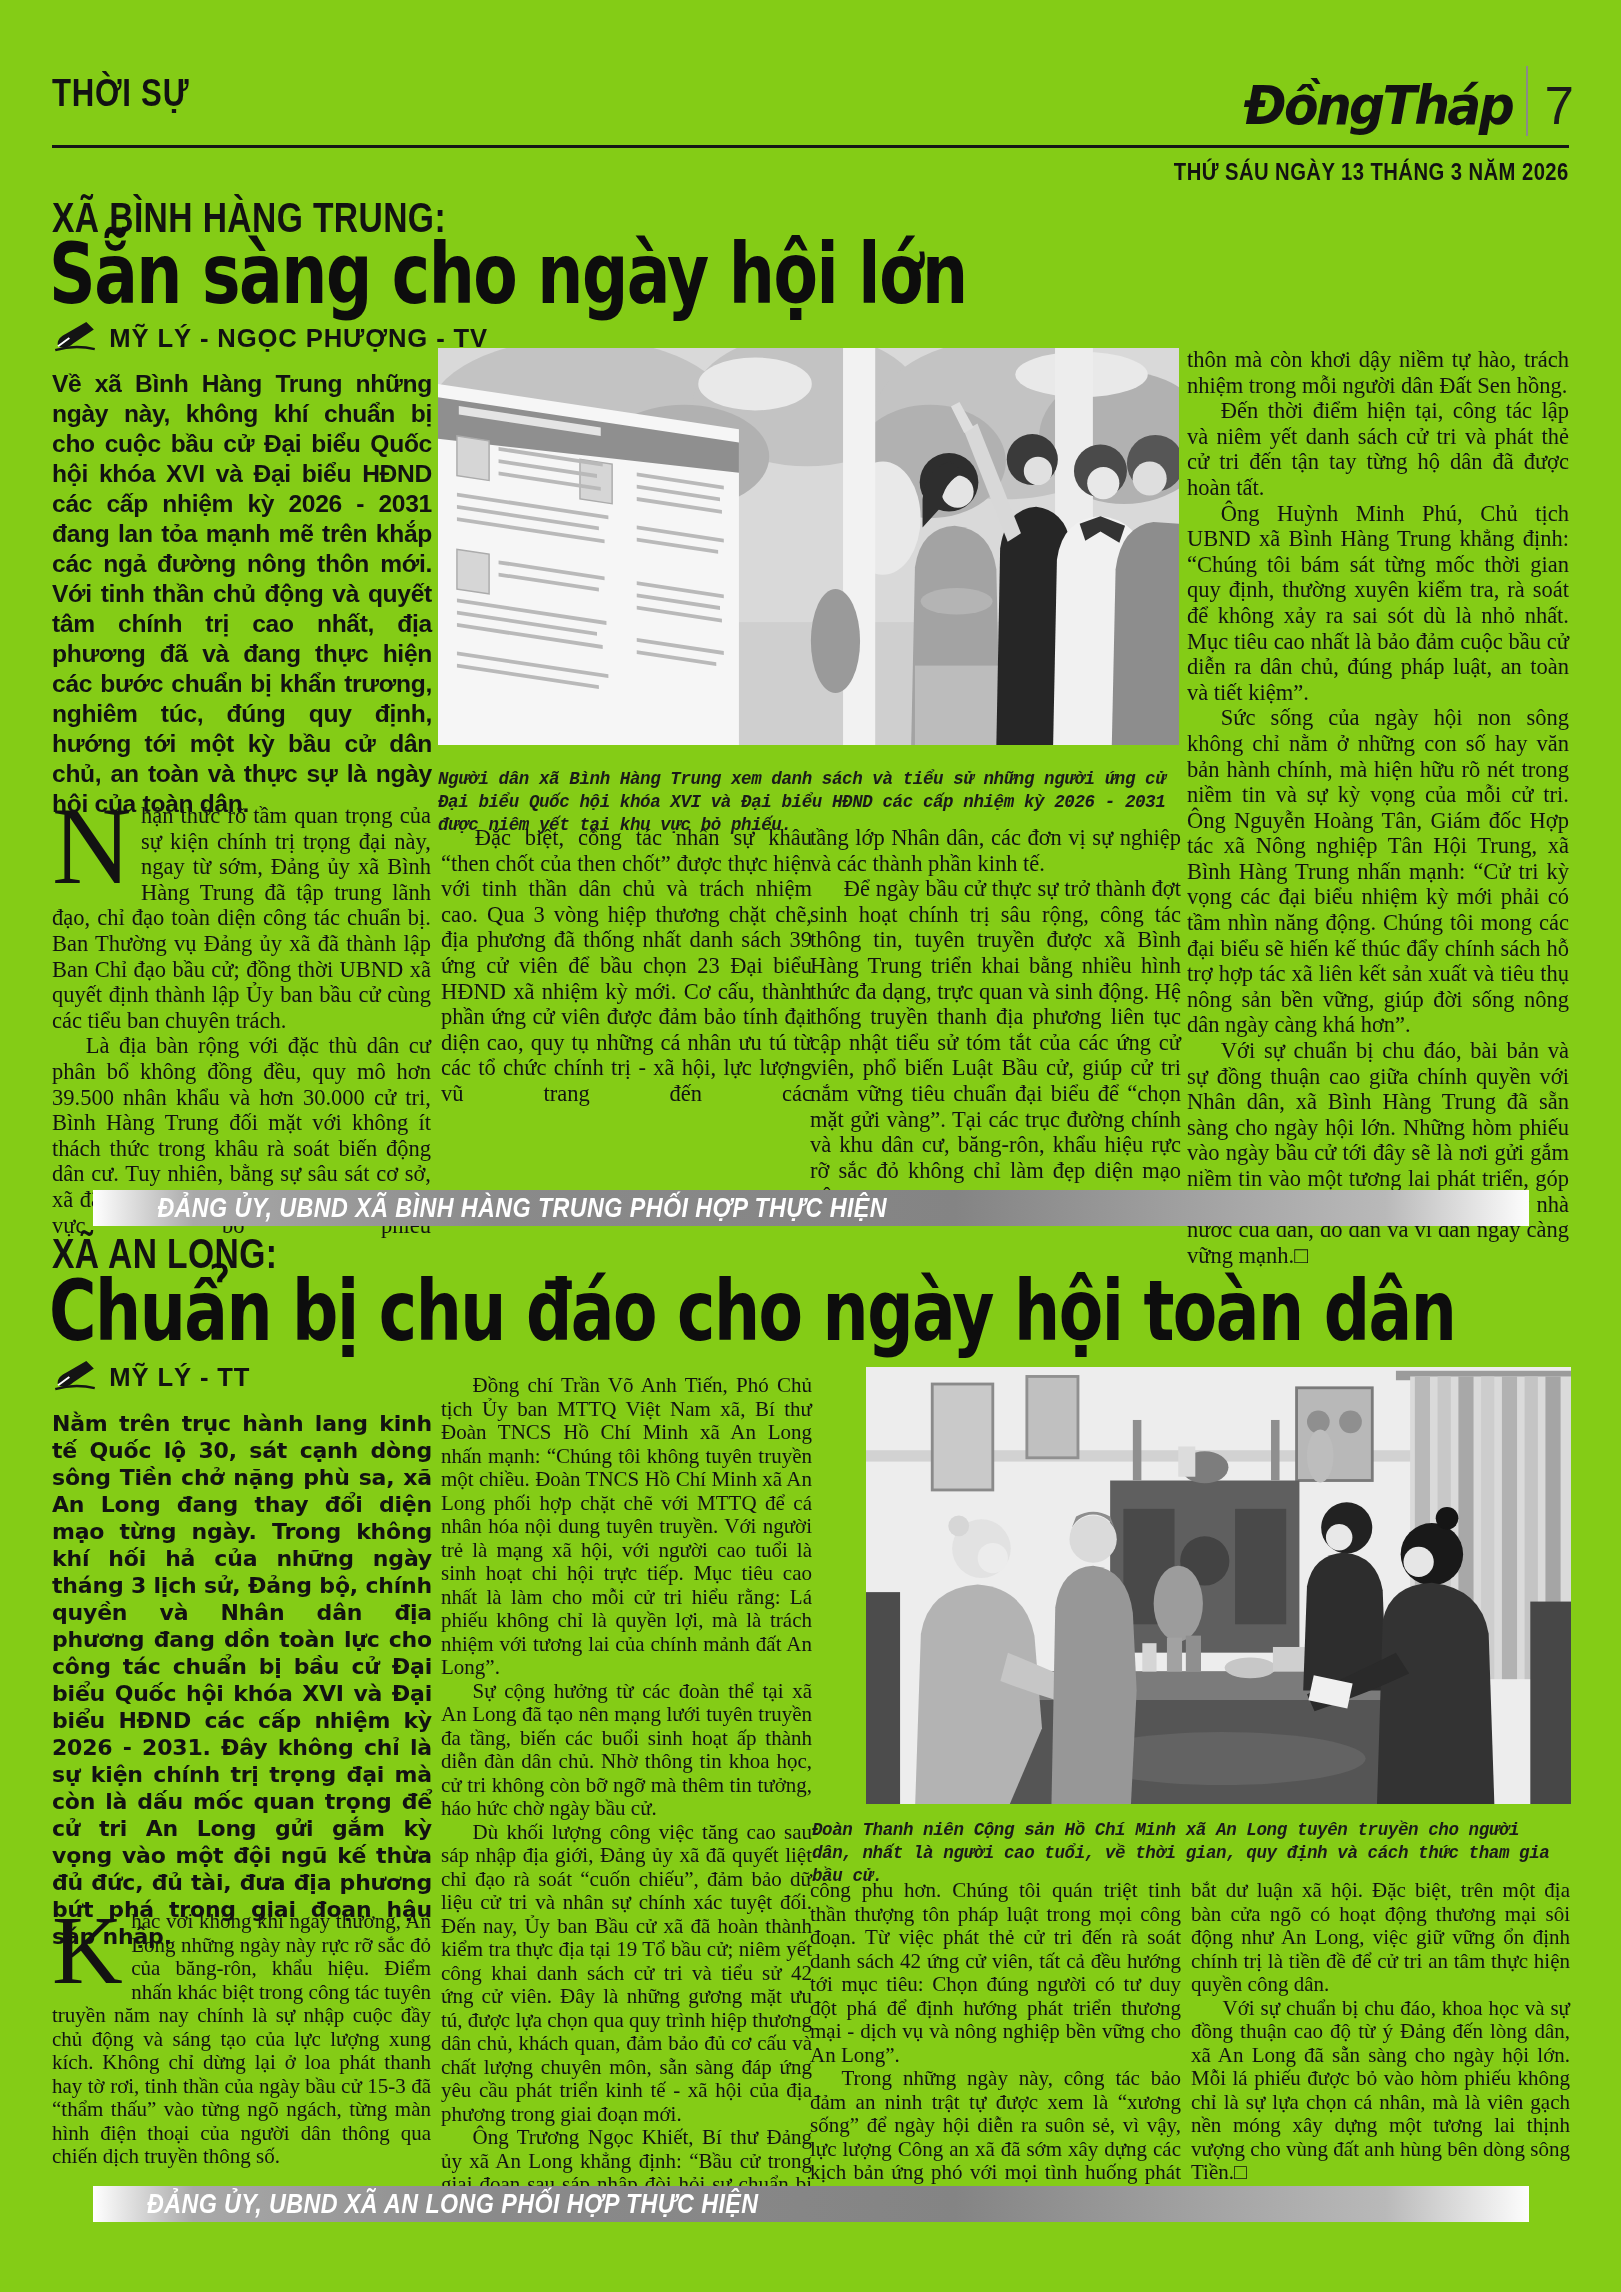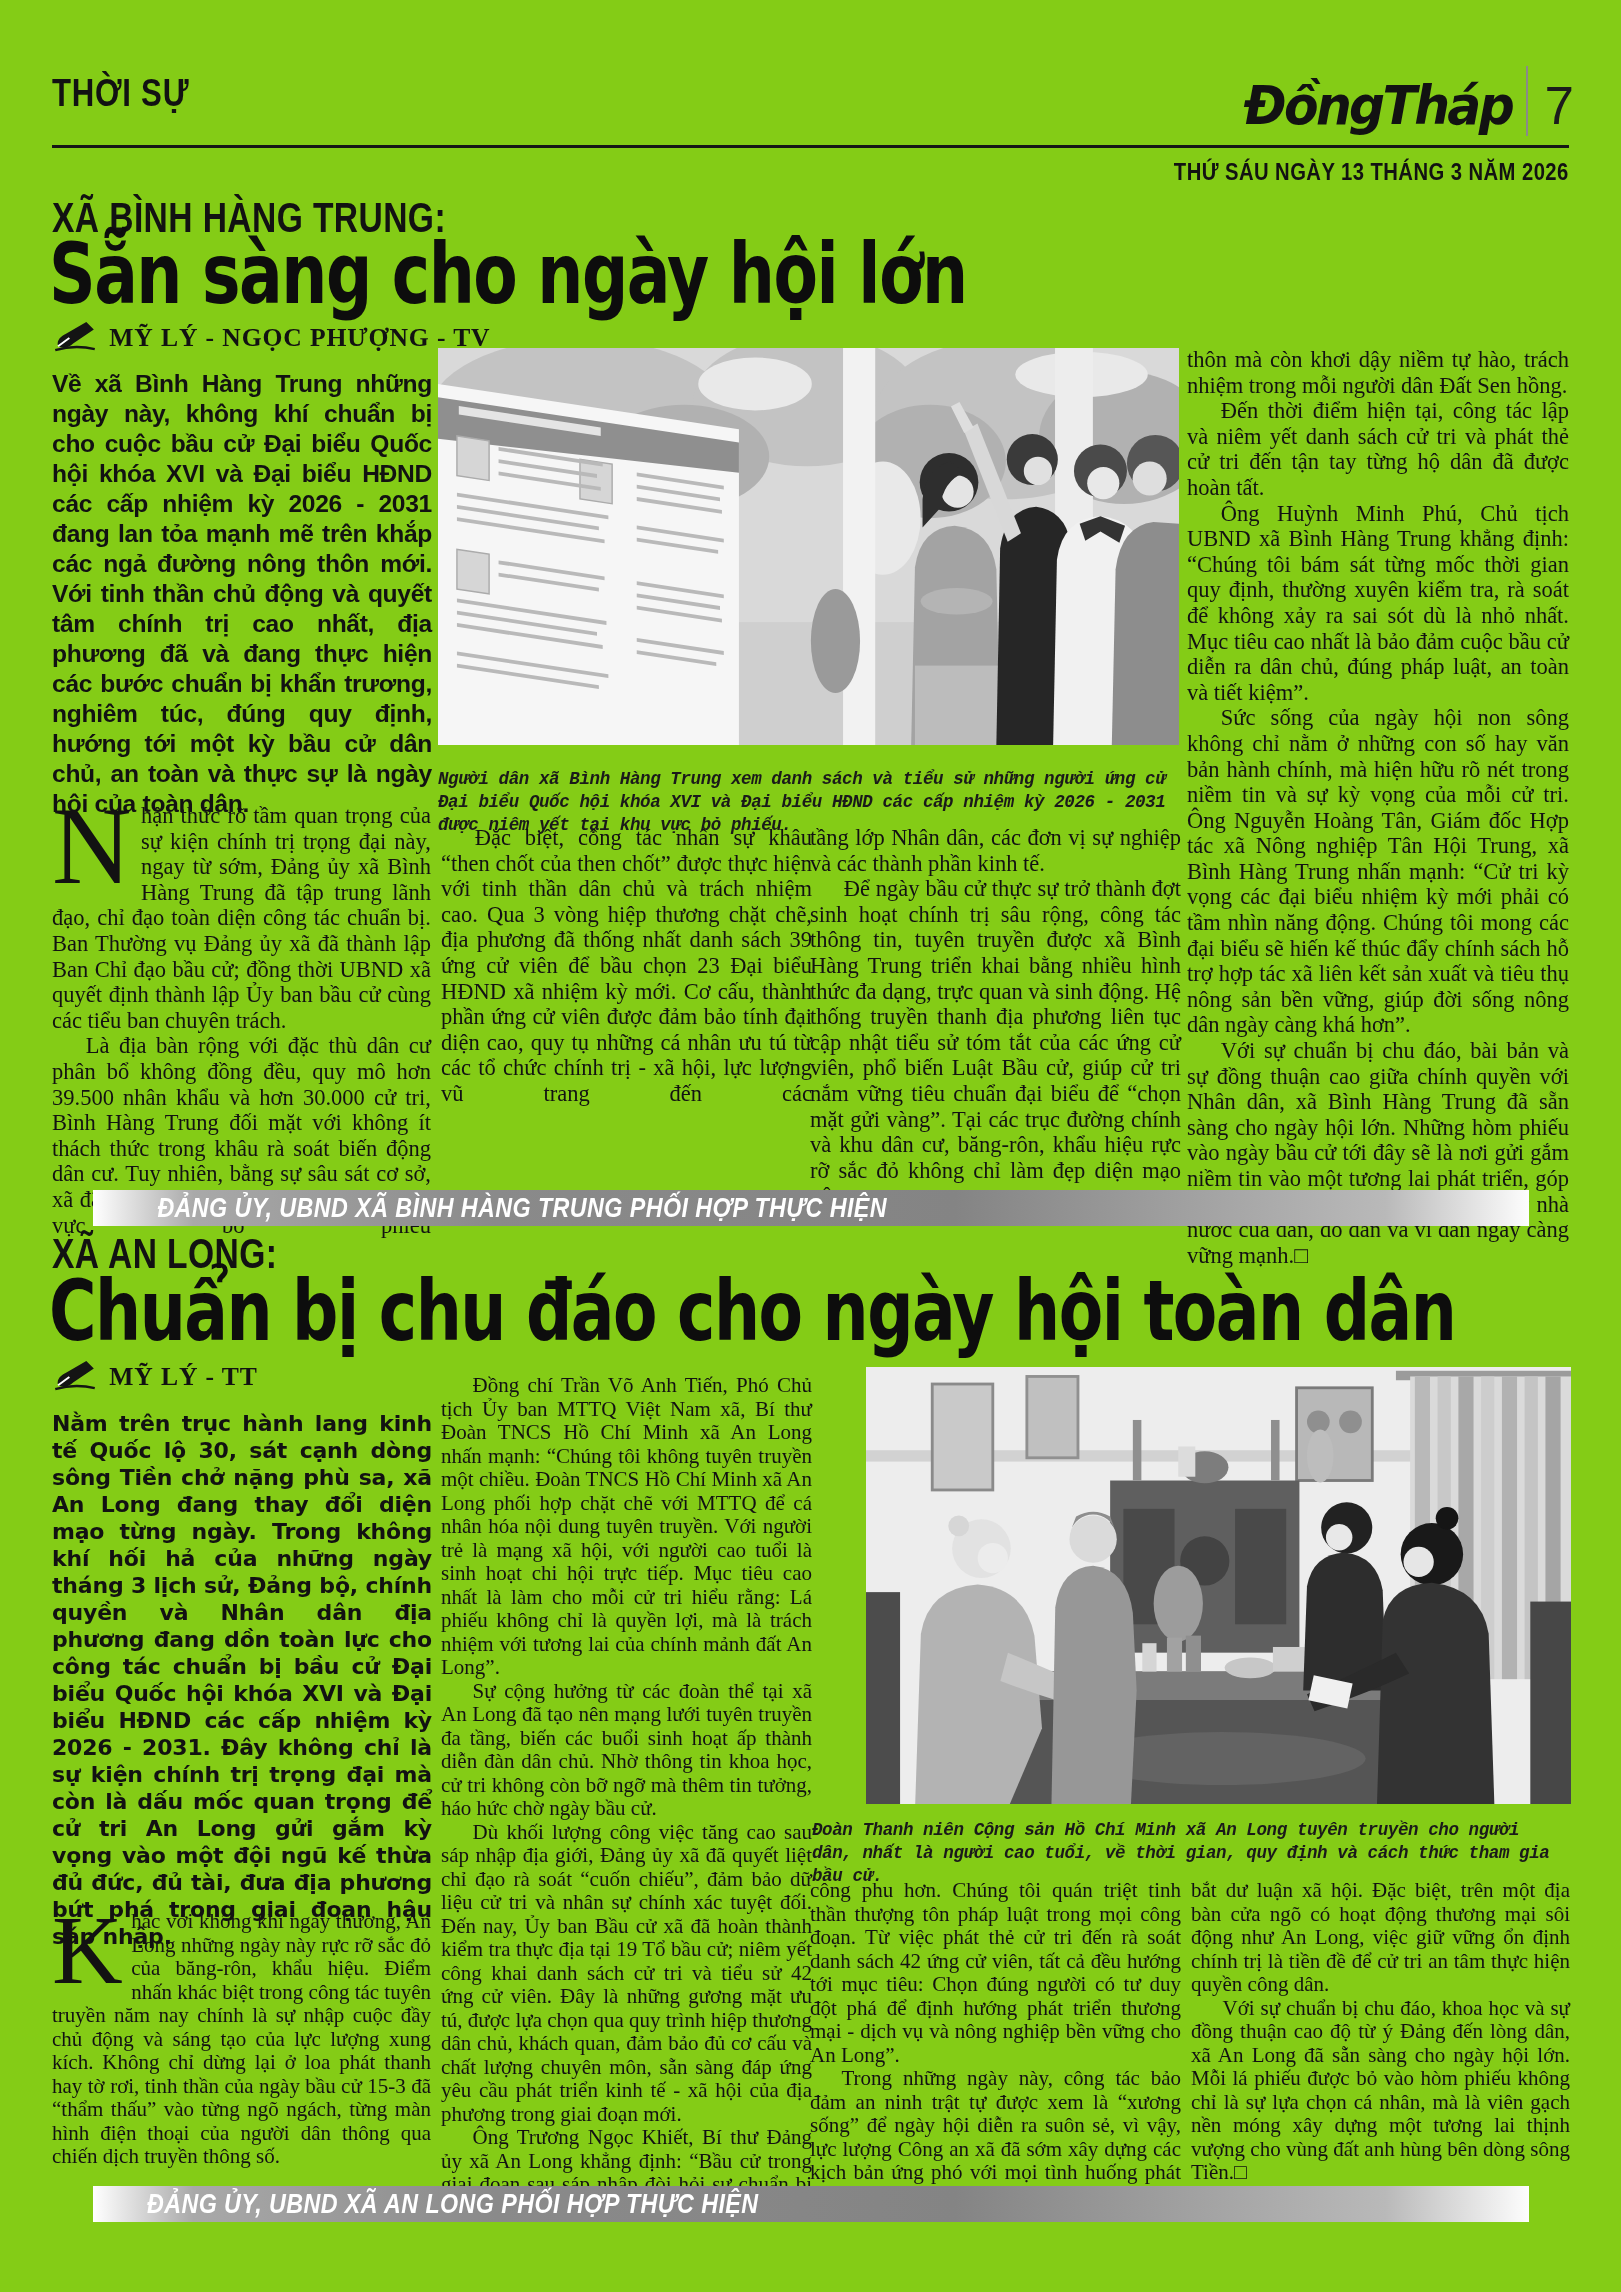--- a/index.html
+++ b/index.html
@@ -37,21 +37,21 @@
     font-family: "Liberation Sans", sans-serif; font-weight: 700; font-size: 42px;
     transform: scaleX(0.8); transform-origin: left top; white-space: nowrap; letter-spacing: 0.5px;
   }
   .headline {
     font-family: "DejaVu Sans", sans-serif; font-weight: 800; font-size: 83px; line-height: 1;
     letter-spacing: -1.9px; transform: scaleX(0.78); transform-origin: left top; white-space: nowrap;
     color: #0d0d0d;
   }
   .byline { display: flex; align-items: center; gap: 13.2px; }
   .byline-label {
-    font-family: Liberation Serif, serif; font-weight: 700; font-size: 25.6px; letter-spacing: 0.9px;
+    font-family: Liberation Sans, sans-serif; font-weight: 700; font-size: 25.6px; letter-spacing: 0.9px;
     white-space: nowrap;
   }
   .lead-a1 {
     font-family: Liberation Sans, sans-serif; font-weight: 700; font-size: 24.6px; line-height: 30px;
     text-align: justify; letter-spacing: -0.3px;
   }
   .lead-a2 {
     font-family: "DejaVu Sans", sans-serif; font-weight: 700; font-size: 22px; line-height: 27px;
     text-align: justify; letter-spacing: -0.2px;
   }

